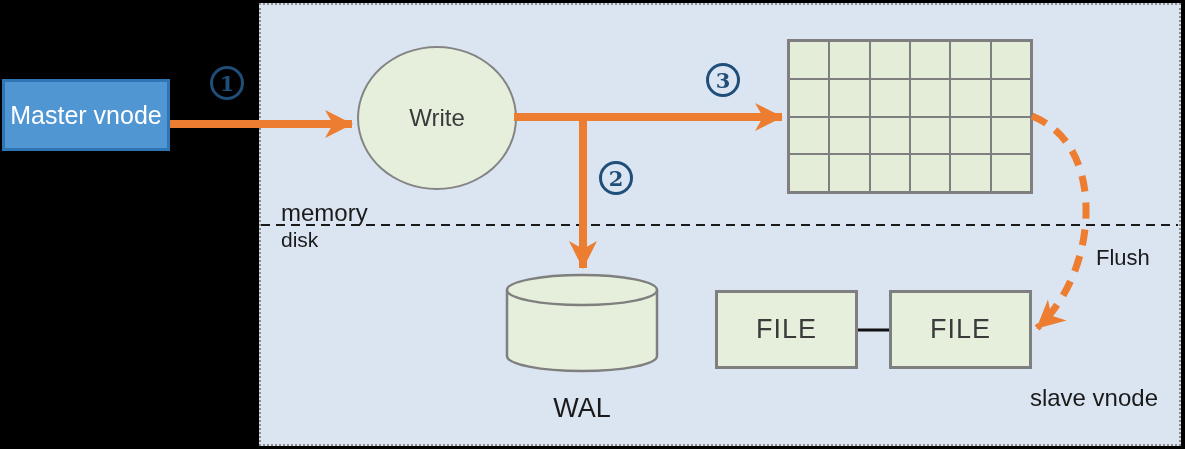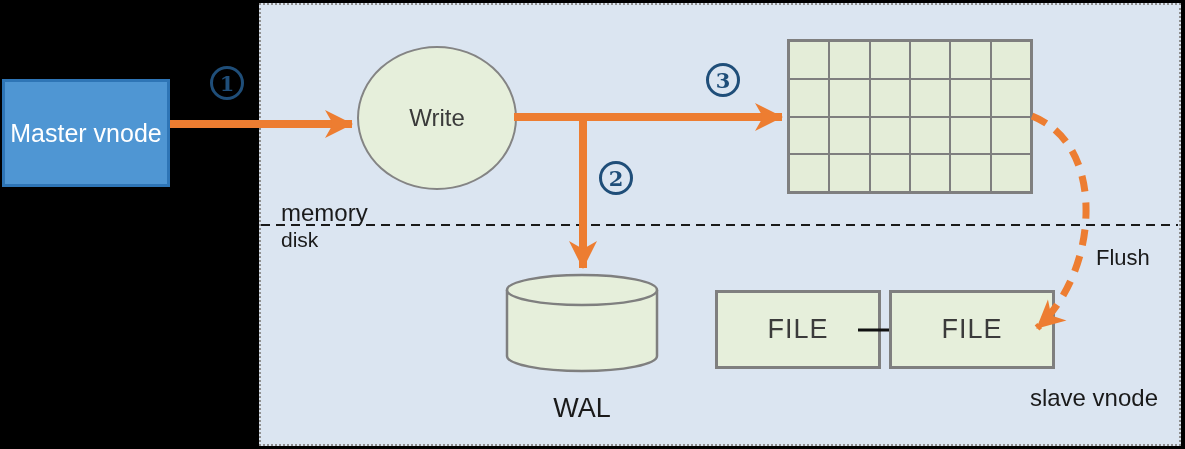--- a/index.html
+++ b/index.html
@@ -28,21 +28,21 @@
     overflow:hidden;
   }
   .slave-container{
     position:absolute;
     left:259px;top:3px;width:922px;height:443px;
     background:var(--container-fill);
     border:2px dotted var(--container-border);
   }
   .master-box{
     position:absolute;
-    left:2px;top:79px;width:168px;height:108px;
+    left:2px;top:79px;width:168px;height:72px;
     background:var(--master-fill);
     border:3px solid var(--master-border);
     color:var(--master-text);
     font-size:25px;line-height:1.3;
     display:flex;align-items:center;justify-content:center;
     text-align:center;
     padding:0 4px;
   }
   .step-circle{
     position:absolute;
@@ -72,21 +72,21 @@
     left:787px;top:39px;width:246px;height:155px;
     border:2px solid var(--node-border);
     display:grid;
   }
   .memtable-grid .cell{
     background:var(--grid-cell-fill);
     border:1px solid var(--node-border);
   }
   .file-box{
     position:absolute;
-    top:290px;width:166px;height:79px;
+    top:290px;width:143px;height:79px;
     background:var(--node-fill);
     border:3px solid var(--node-border);
     display:flex;align-items:center;justify-content:center;
     font-size:27px;color:#3B3B3B;
     letter-spacing:1px;
   }
   #file-1{left:715px;}
   #file-2{left:889px;}
   .label{
     position:absolute;

